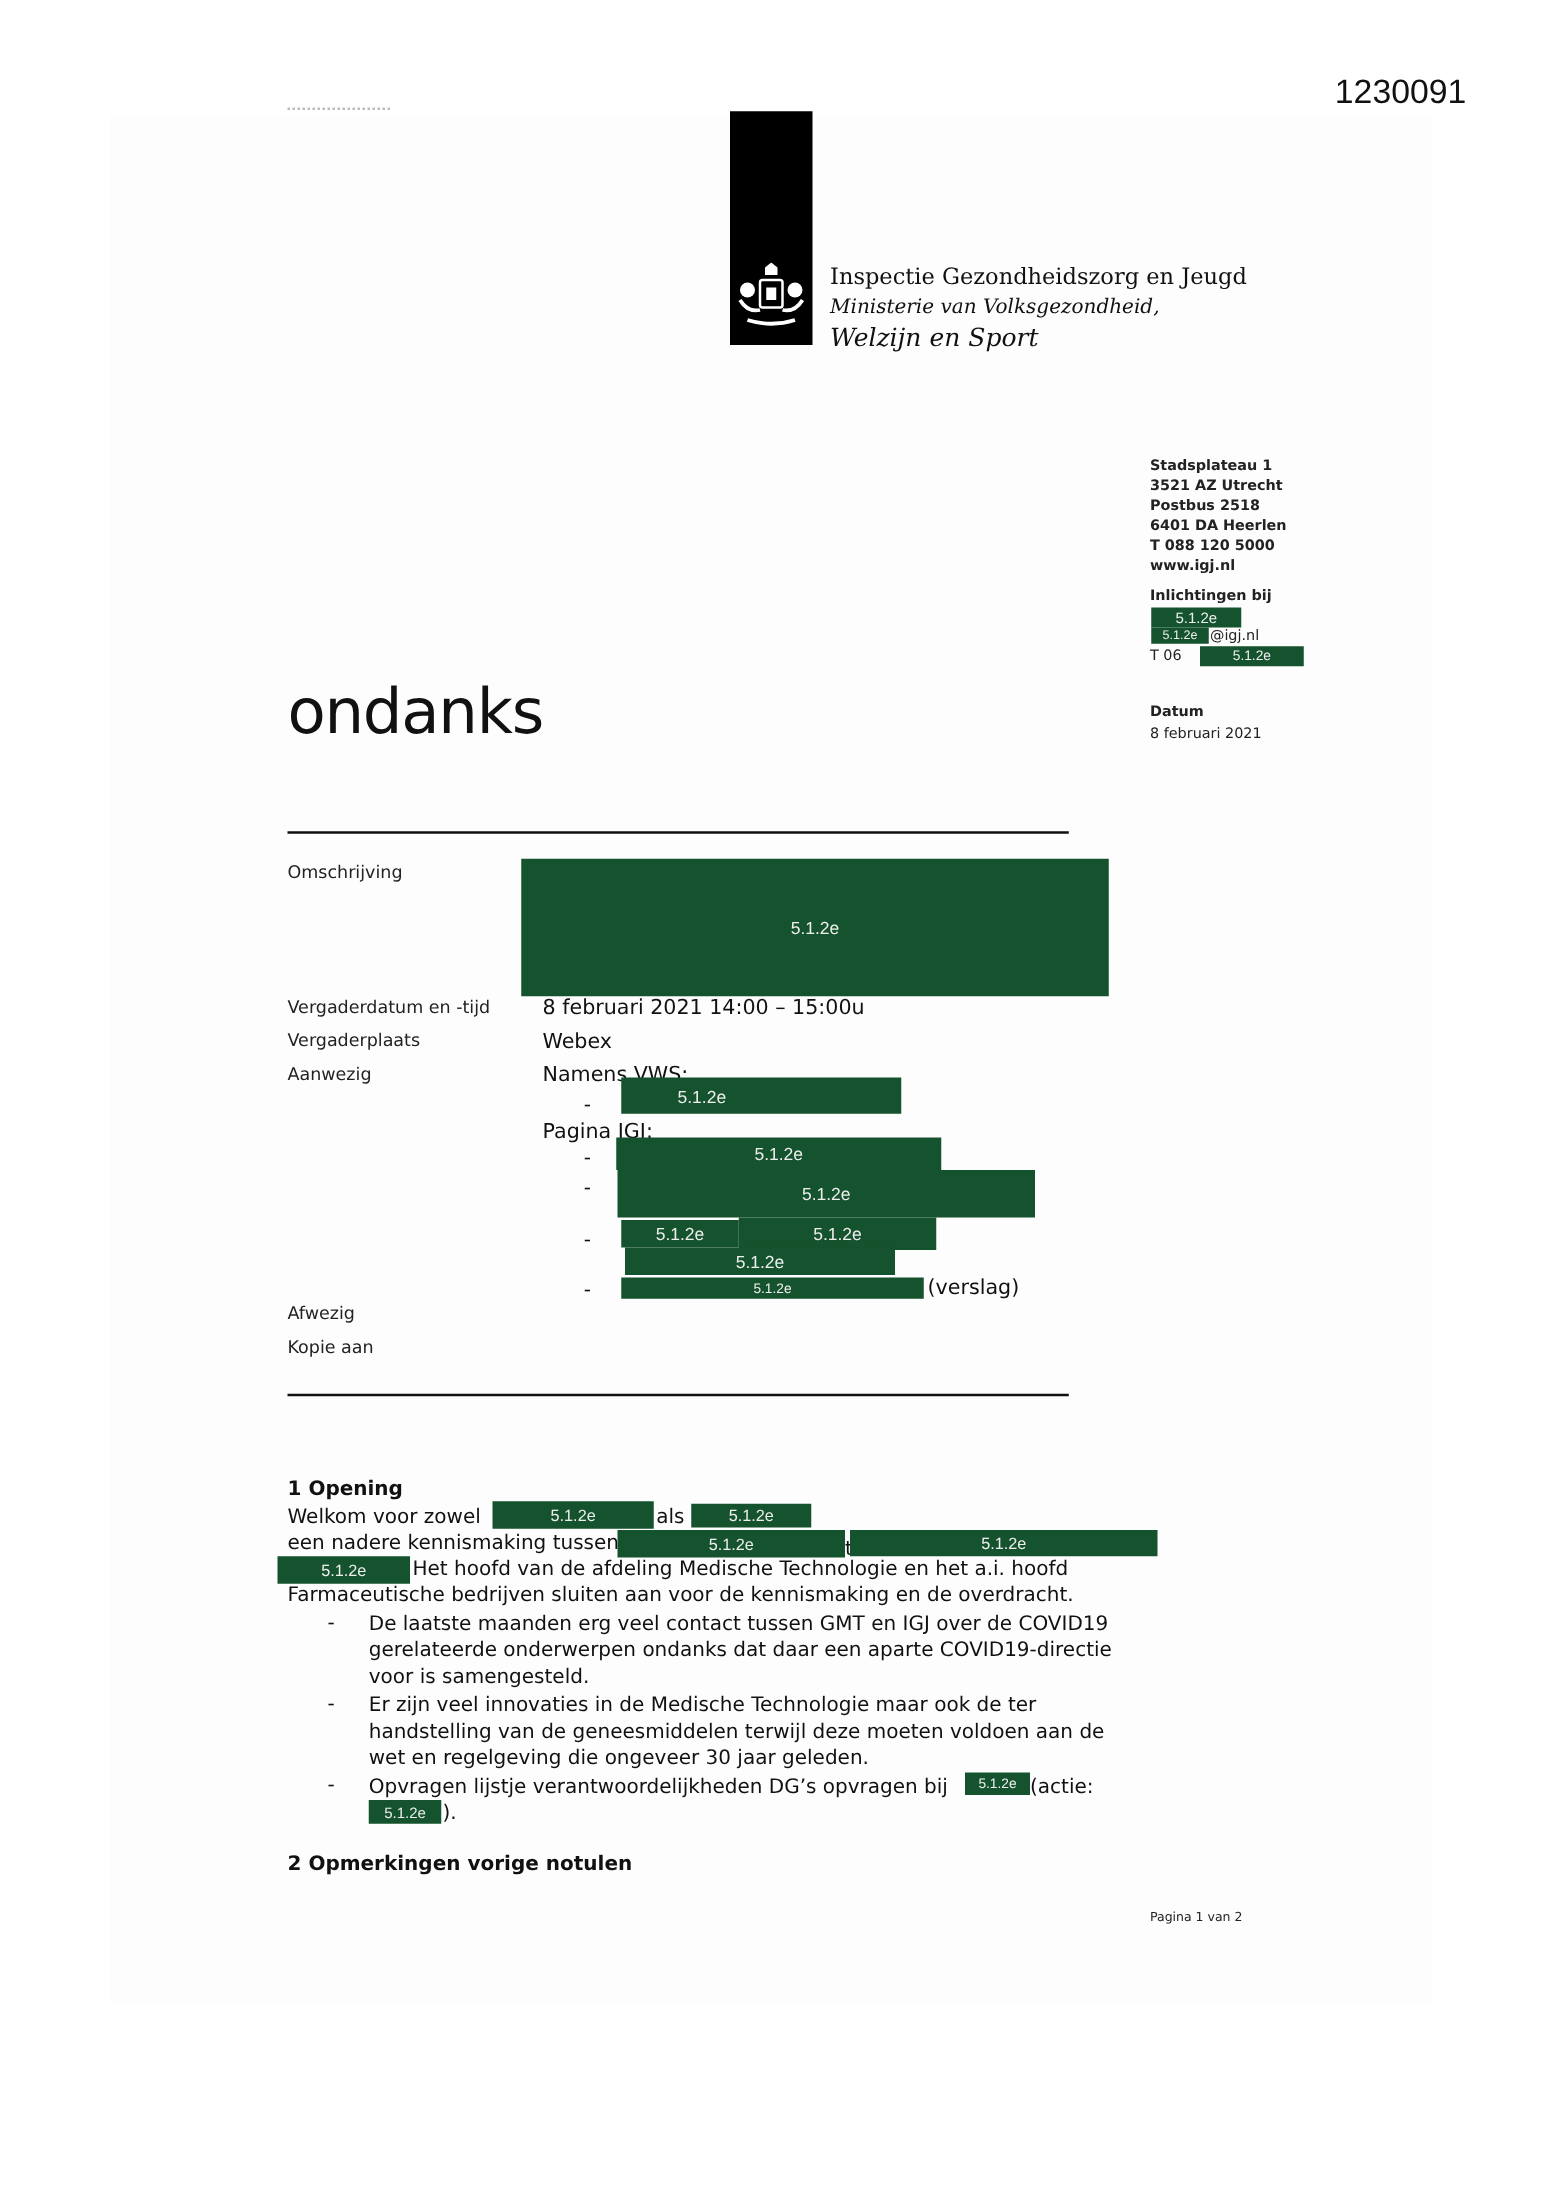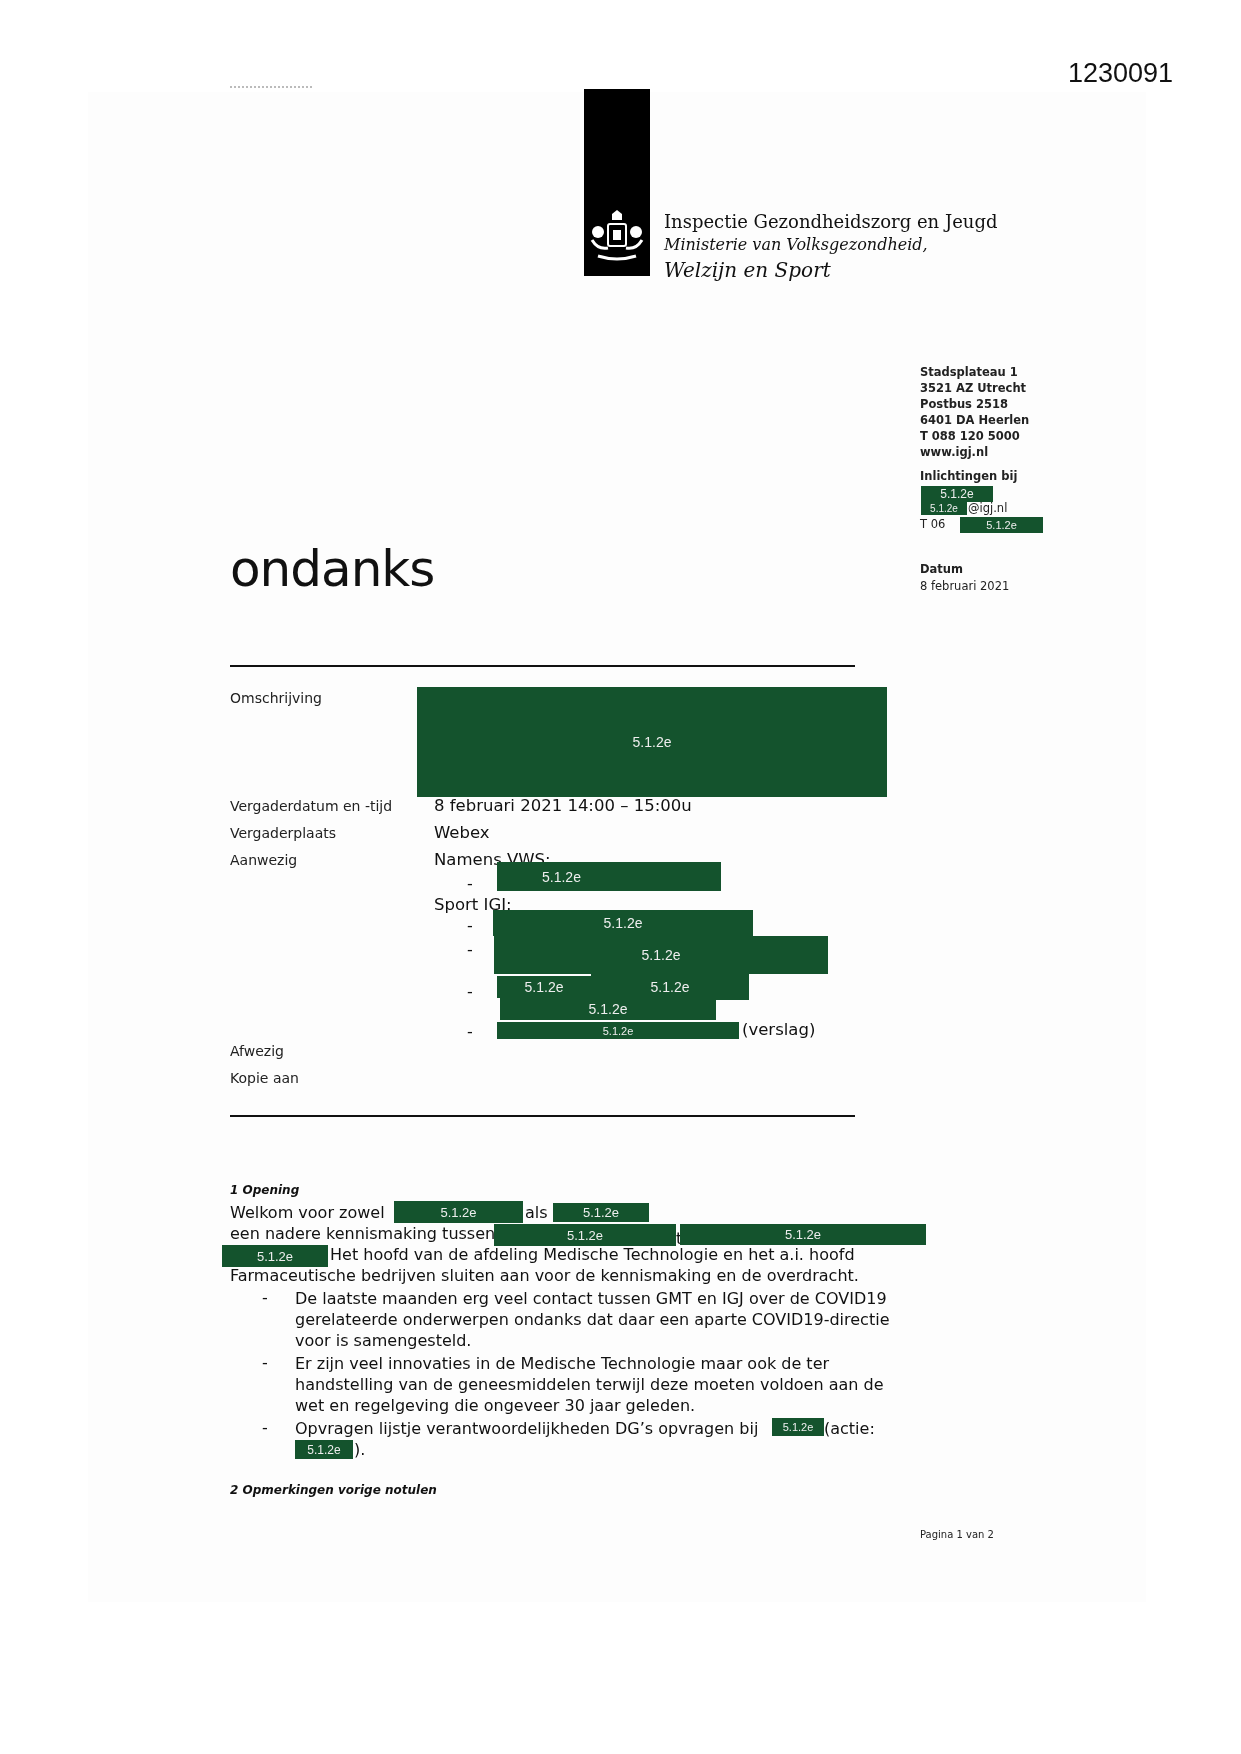--- a/index.html
+++ b/index.html
@@ -14,21 +14,21 @@
   .org2{left:664px;top:235px;font-family:"DejaVu Serif",serif;font-style:italic;font-size:16px;color:#111;}
   .org3{left:664px;top:258px;font-family:"DejaVu Serif",serif;font-style:italic;font-size:20px;color:#111;}
   .side{left:920px;font-size:11.5px;line-height:16px;color:#222;}
   .red{background:#14532d;color:#eee;font-family:"Liberation Sans",sans-serif;display:flex;align-items:center;justify-content:center;position:absolute;}
   .title{left:230px;top:540px;font-size:50px;font-family:"DejaVu Sans",sans-serif;font-weight:normal;letter-spacing:-1px;}
   .rule{left:230px;width:625px;height:0;border-top:2px solid #111;}
   .lbl{left:230px;font-size:14px;color:#222;}
   .val{left:432px;font-size:16.5px;color:#111;}
   .dash{font-size:16px;}
   .body{left:230px;font-size:16px;color:#111;line-height:21px;}
-  .h{font-weight:bold;font-size:12px;font-style:italic;}
+  .h{font-weight:bold;font-size:16px;}
   .bul{left:262px;font-size:16px;}
   .bultext{left:295px;font-size:16px;line-height:21px;width:620px;}
   .footer{left:920px;top:1529px;font-size:10px;color:#222;}
 </style>
 </head>
 <body>
 
 <div class="abs scan"></div>
 <div class="abs docnum">1230091</div>
 <div class="abs faint"></div>
@@ -76,21 +76,21 @@
 <div class="abs val" style="left:434px;top:796px;">8 februari 2021 14:00 – 15:00u</div>
 
 <div class="abs lbl" style="top:825px;text-align:right;">Vergaderplaats</div>
 <div class="abs val" style="left:434px;top:823px;">Webex</div>
 
 <div class="abs lbl" style="top:852px;">Aanwezig</div>
 <div class="abs val" style="left:434px;top:850px;">Namens VWS:</div>
 <div class="abs val dash" style="left:467px;top:874px;">-</div>
 <div class="red" style="left:497px;top:862px;width:224px;height:29px;font-size:14px;justify-content:flex-start;padding-left:45px;box-sizing:border-box;">5.1.2e</div>
 
-<div class="abs val" style="left:434px;top:895px;">Sport IGJ:</div>
+<div class="abs val" style="left:434px;top:895px;">Pagina IGJ:</div>
 <div class="abs val dash" style="left:467px;top:916px;">-</div>
 <div class="red" style="left:493px;top:910px;width:260px;height:26px;font-size:14px;">5.1.2e</div>
 
 <div class="abs val dash" style="left:467px;top:940px;">-</div>
 <div class="red" style="left:494px;top:936px;width:334px;height:38px;font-size:14px;">5.1.2e</div>
 
 <div class="abs val dash" style="left:467px;top:982px;">-</div>
 <div class="red" style="left:497px;top:976px;width:94px;height:22px;font-size:14px;">5.1.2e</div>
 <div class="red" style="left:591px;top:974px;width:158px;height:26px;font-size:14px;">5.1.2e</div>
 <div class="red" style="left:500px;top:998px;width:216px;height:22px;font-size:14px;">5.1.2e</div>

